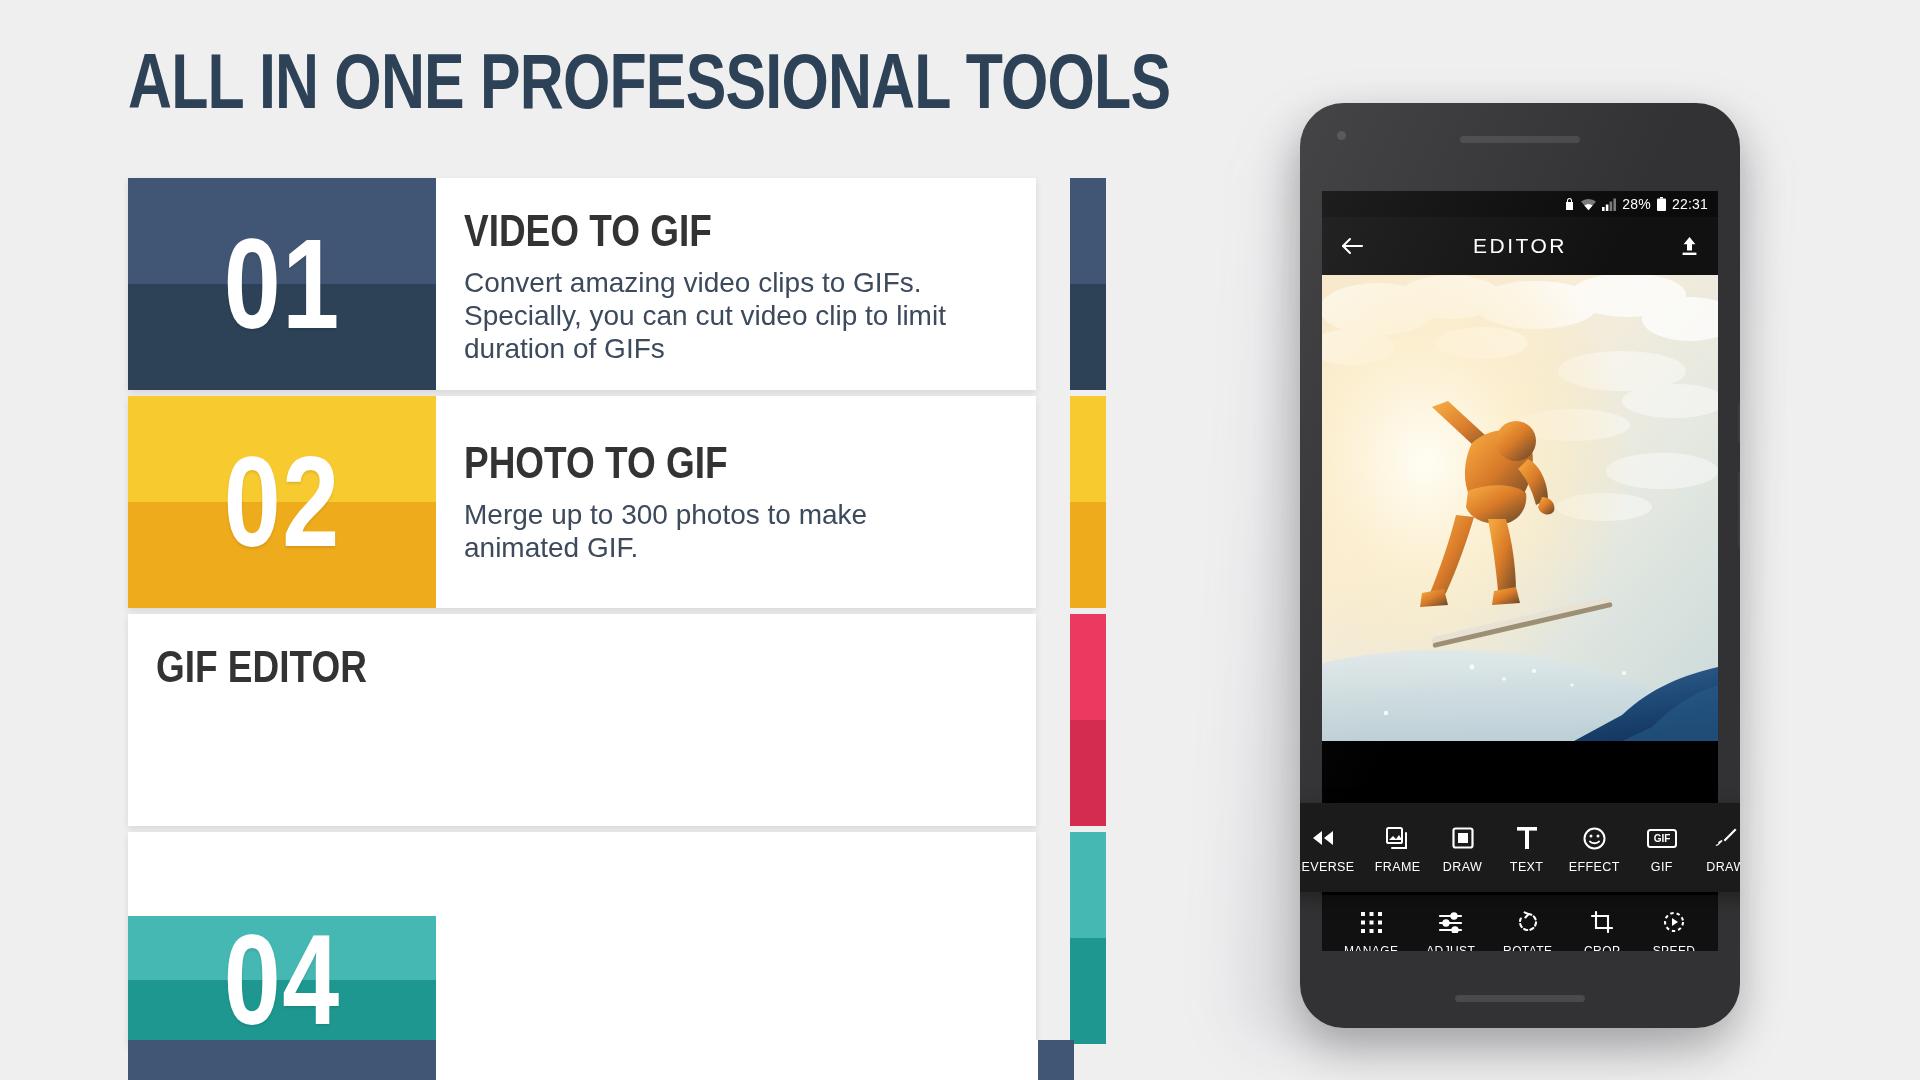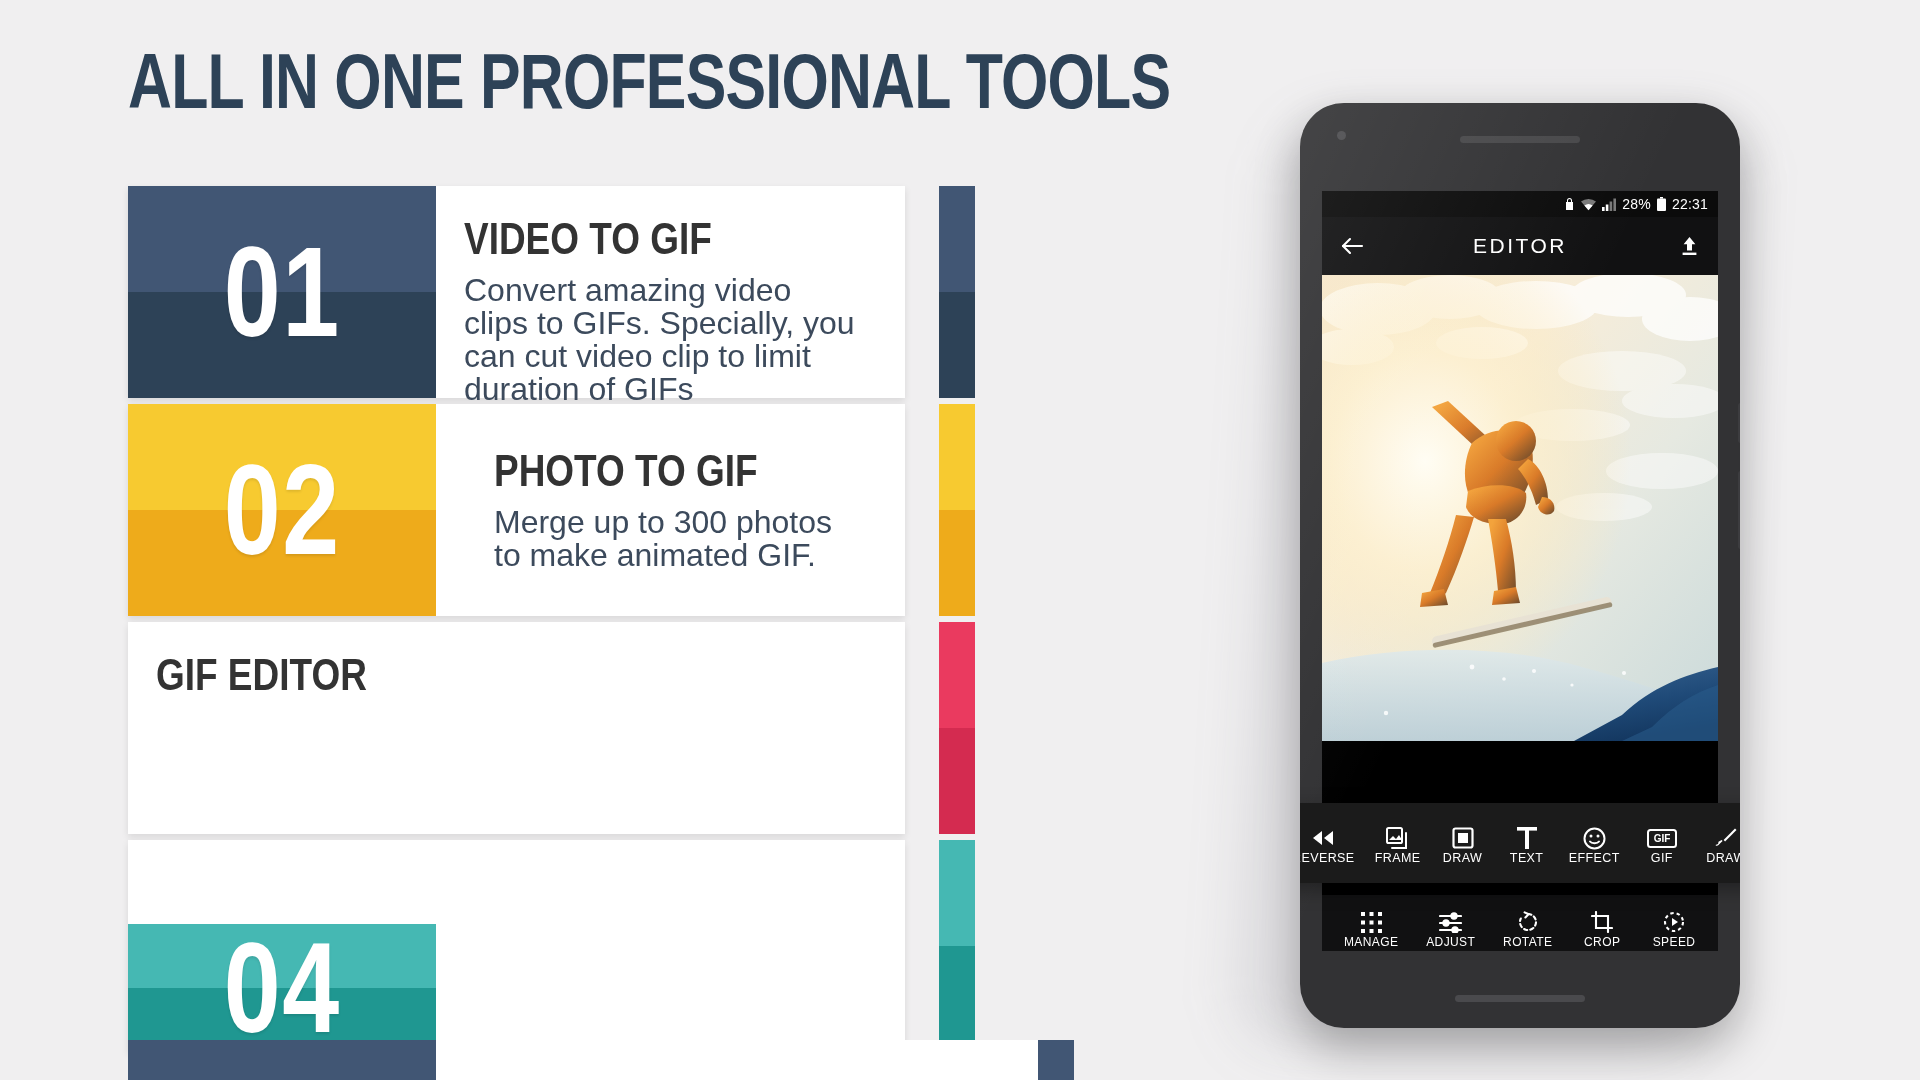--- a/index.html
+++ b/index.html
@@ -21,22 +21,22 @@
     letter-spacing:-1px;
     color:#2d4257;
     transform:scaleX(0.78);
     transform-origin:left top;
     white-space:nowrap;
   }
 
   
   .features{
     position:absolute;
-    left:128px; top:186px;
-    width:777px;
+    left:128px; top:178px;
+    width:908px;
   }
   .card{
     position:relative;
     display:flex;
     height:212px;
     margin-bottom:6px;
     background:#ffffff;
     box-shadow:0 3px 7px rgba(0,0,0,0.10);
   }
   .card:last-child{ margin-bottom:0;align-items:flex-end; }
@@ -82,26 +82,26 @@
     font-size:44px;
     line-height:46px;
     color:#333333;
     letter-spacing:0px;
     transform:scaleX(0.84);
     transform-origin:left center;
     white-space:nowrap;
     margin-bottom:12px;
   }
   .card-desc{
-    font-size:32px;
+    font-size:28px;
     line-height:33px;
     color:#3c4a5c;
     max-width:580px;
   }
-  .card.v-center .card-body{ justify-content:center; padding-top:0;margin-left:30px; }
+  .card.v-center .card-body{ justify-content:center; padding-top:0; }
 
   .accent{
     position:absolute;
     right:-70px; top:0;
     width:36px; height:100%;
     overflow:hidden;
   }
   .accent .a-top{ position:absolute; left:0; right:0; top:0; height:50%; }
   .accent .a-bot{ position:absolute; left:0; right:0; bottom:0; height:50%; }
 
@@ -240,20 +240,21 @@
     display:flex;
     justify-content:space-around;
     align-items:flex-start;
     padding:14px 8px 16px;
     z-index:4;
   }
   .tool{
     display:flex;
     flex-direction:column;
     align-items:center;
+    gap:9px;
     color:#ffffff;
     cursor:pointer;
     min-width:44px;
   }
   .tool .glyph{ height:26px; display:flex; align-items:center; justify-content:center; }
   .tool .lbl{ font-size:12.5px; letter-spacing:0.4px; white-space:nowrap; }
   .toolbar-secondary .tool .lbl{ font-size:12px; }
 </style>
 </head>
 <body style="background: rgb(240, 239, 240);">

